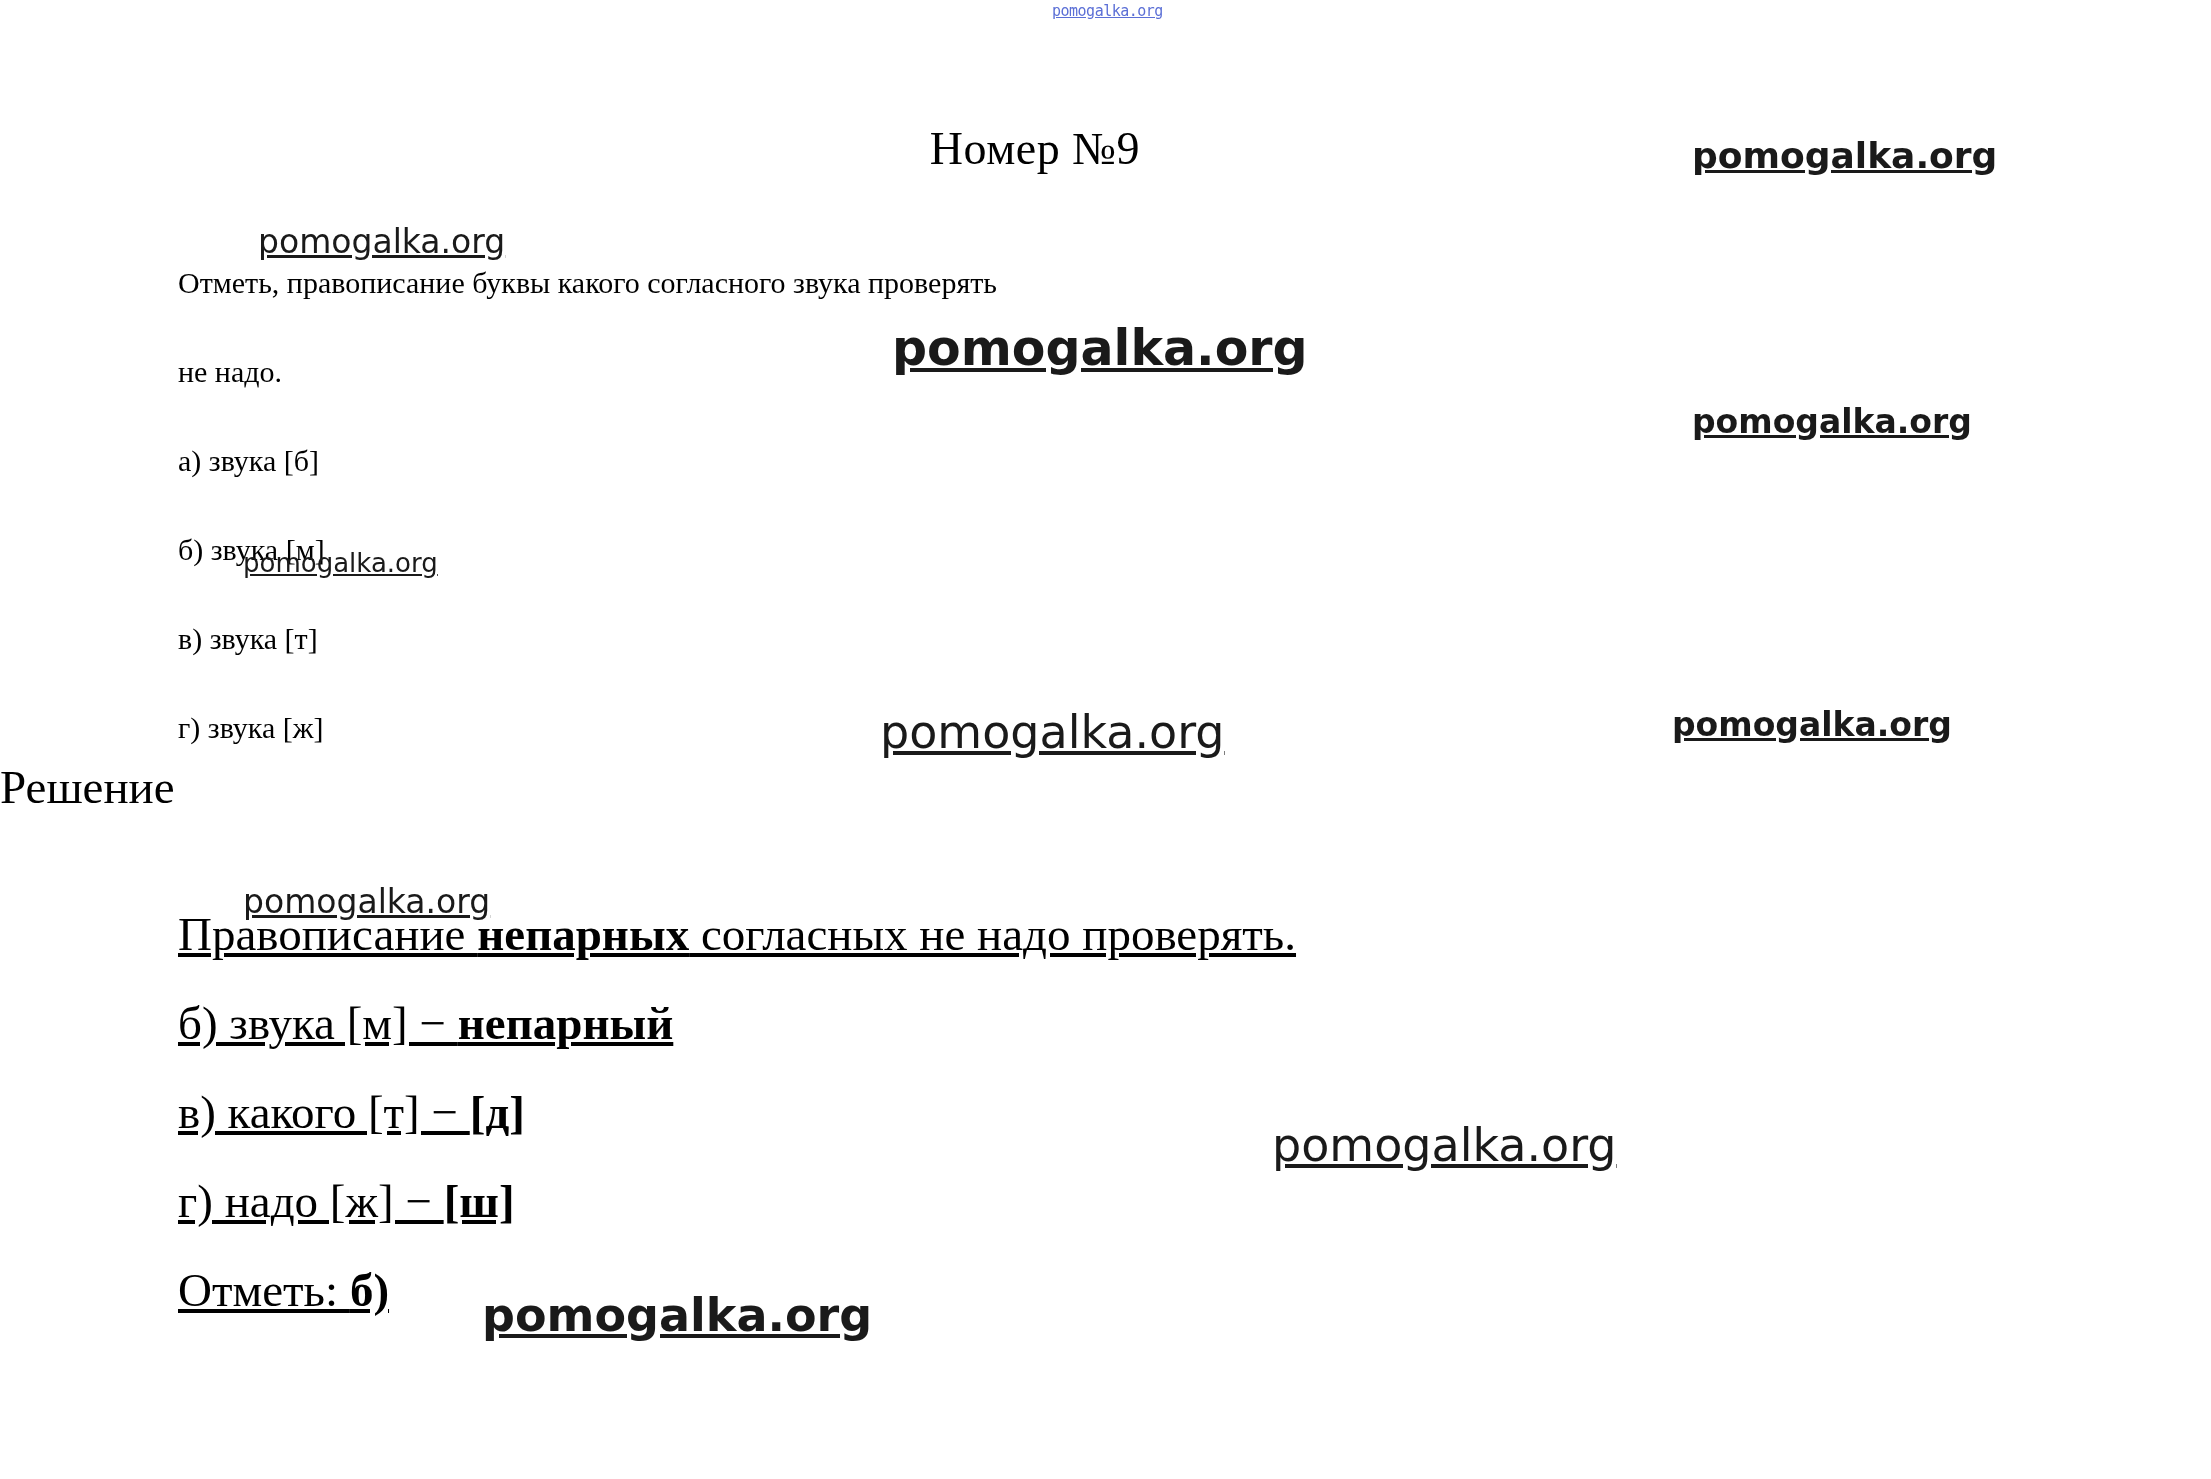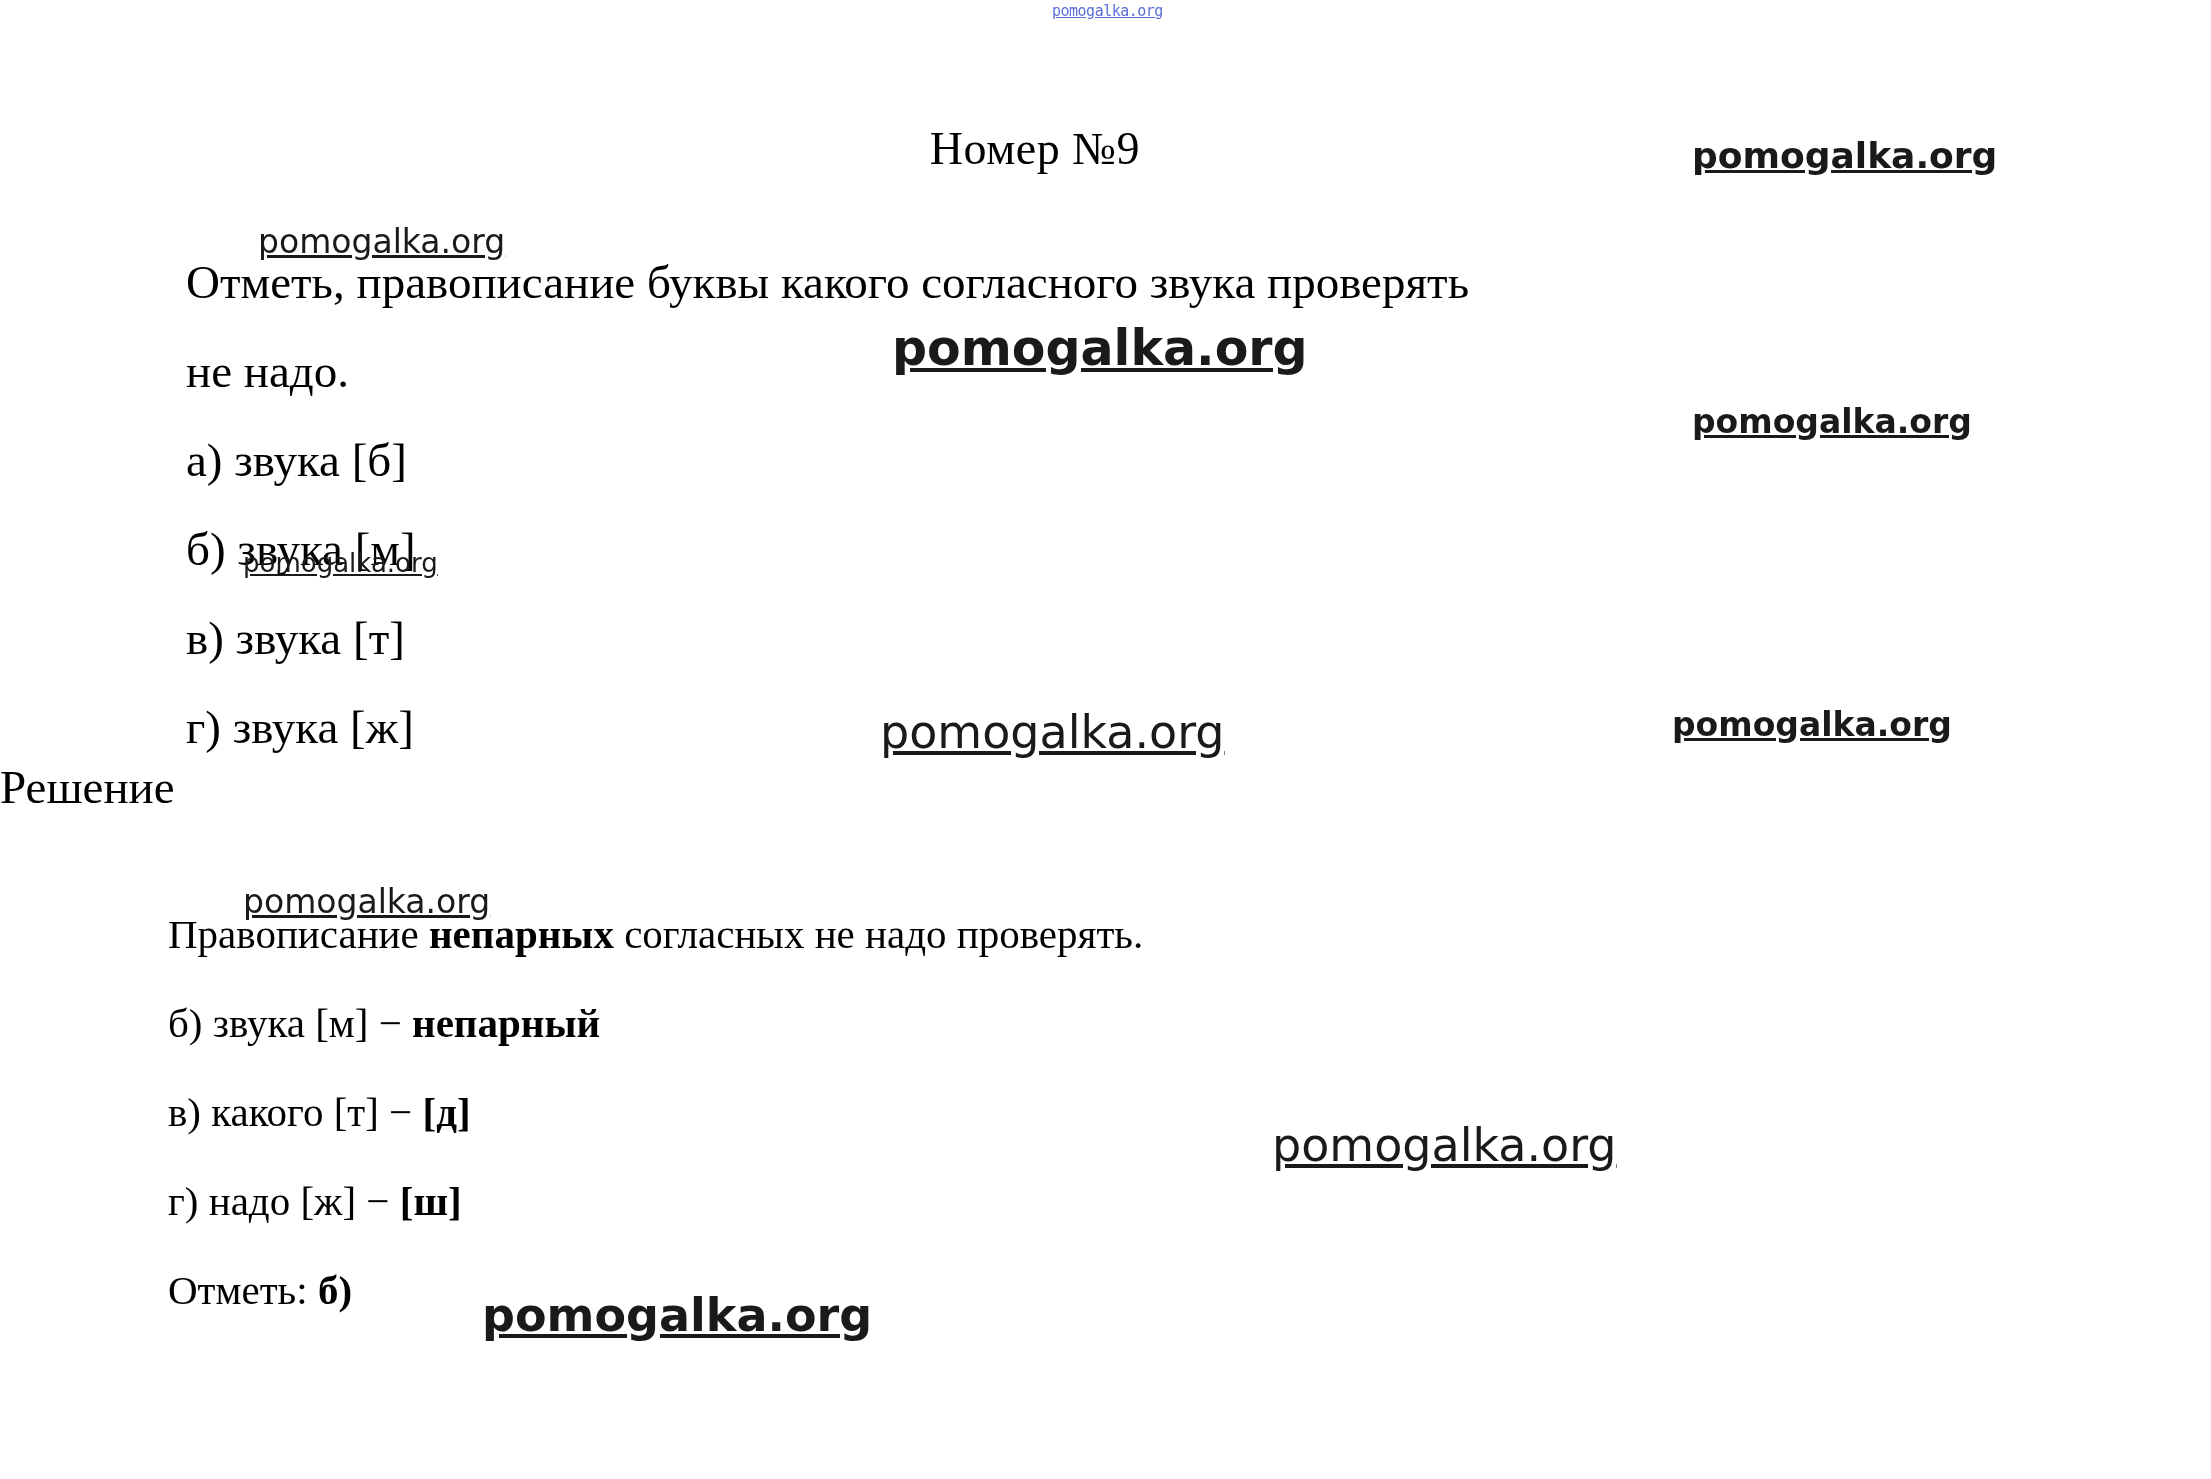--- a/index.html
+++ b/index.html
@@ -43,48 +43,49 @@
     left: 0;
     top: 122px;
     width: 2070px;
     text-align: center;
     font-size: 46px;
     letter-spacing: 0.5px;
   }
 
   .body-text {
     position: absolute;
-    left: 186px;
+    left: 178px;
     top: 238px;
     width: 1880px;
-    font-size: 47px;
+    font-size: 30px;
     line-height: 89px;
     font-family: Liberation Serif, serif;
   }
 
   .line {
     white-space: nowrap;
   }
 
   .solution-head {
     position: absolute;
     left: 0;
     top: 760px;
     width: 2211px;
     text-align: left;
     font-size: 47px;
   }
 
   .solution-body {
     position: absolute;
-    left: 168px;
+    left: 178px;
     top: 890px;
     width: 1900px;
-    font-size: 41px;
+    font-size: 47px;
     line-height: 89px;
+    text-decoration: underline;
   }
 
   b { font-weight: bold; }
 
   .answer-line {
     white-space: nowrap;
   }
 </style>
 </head>
 <body>

